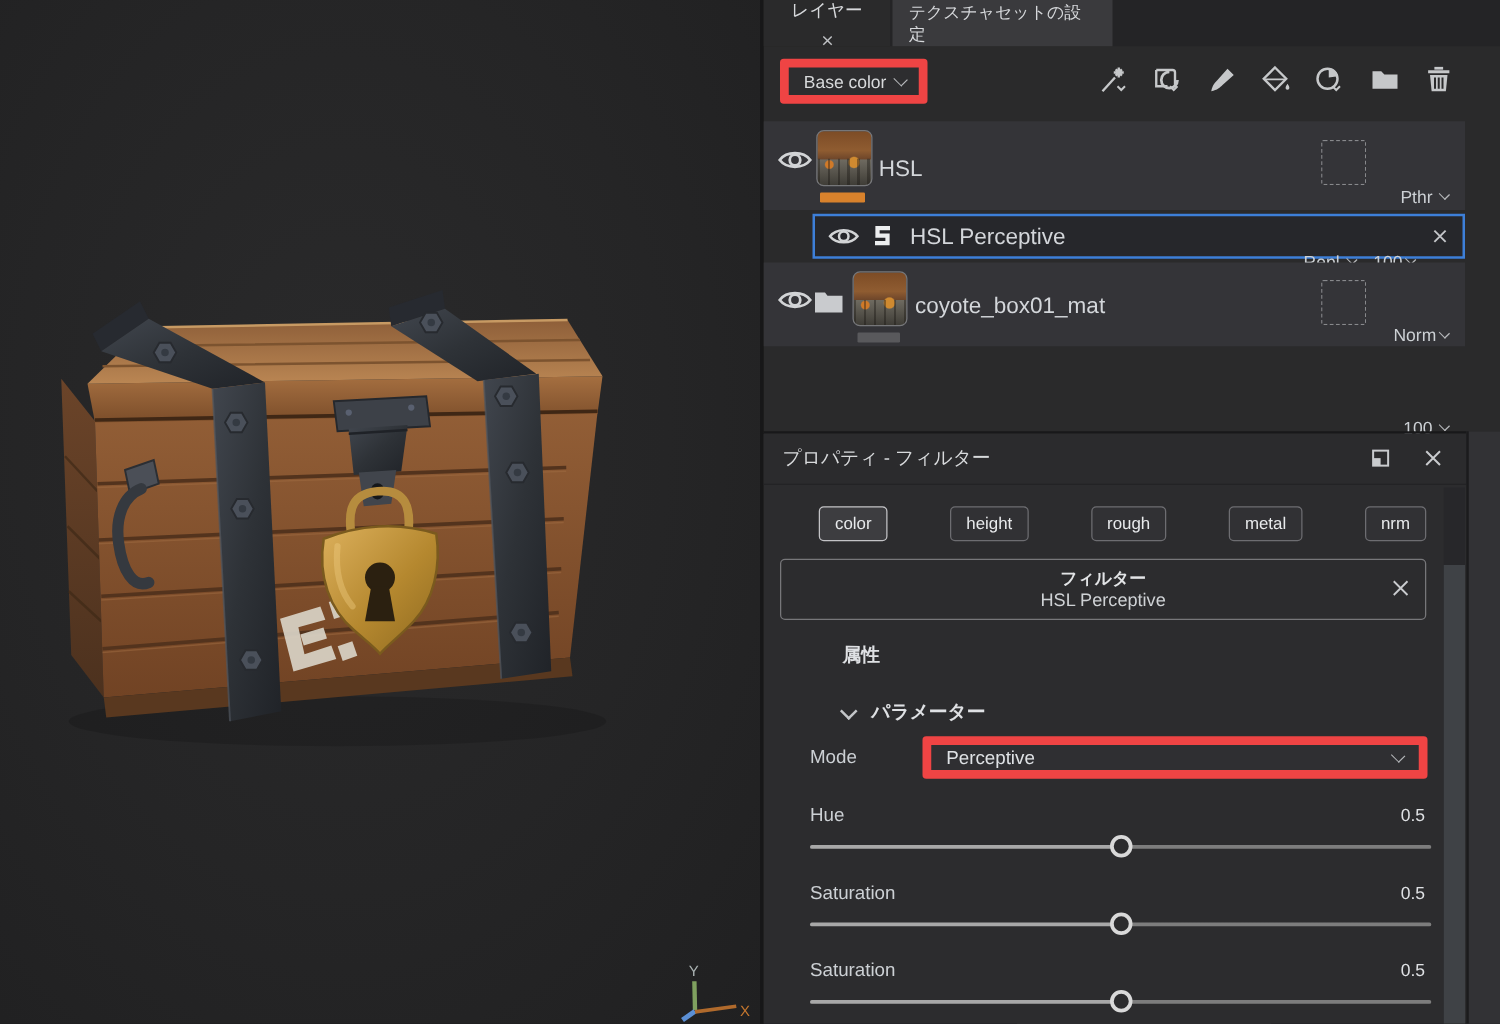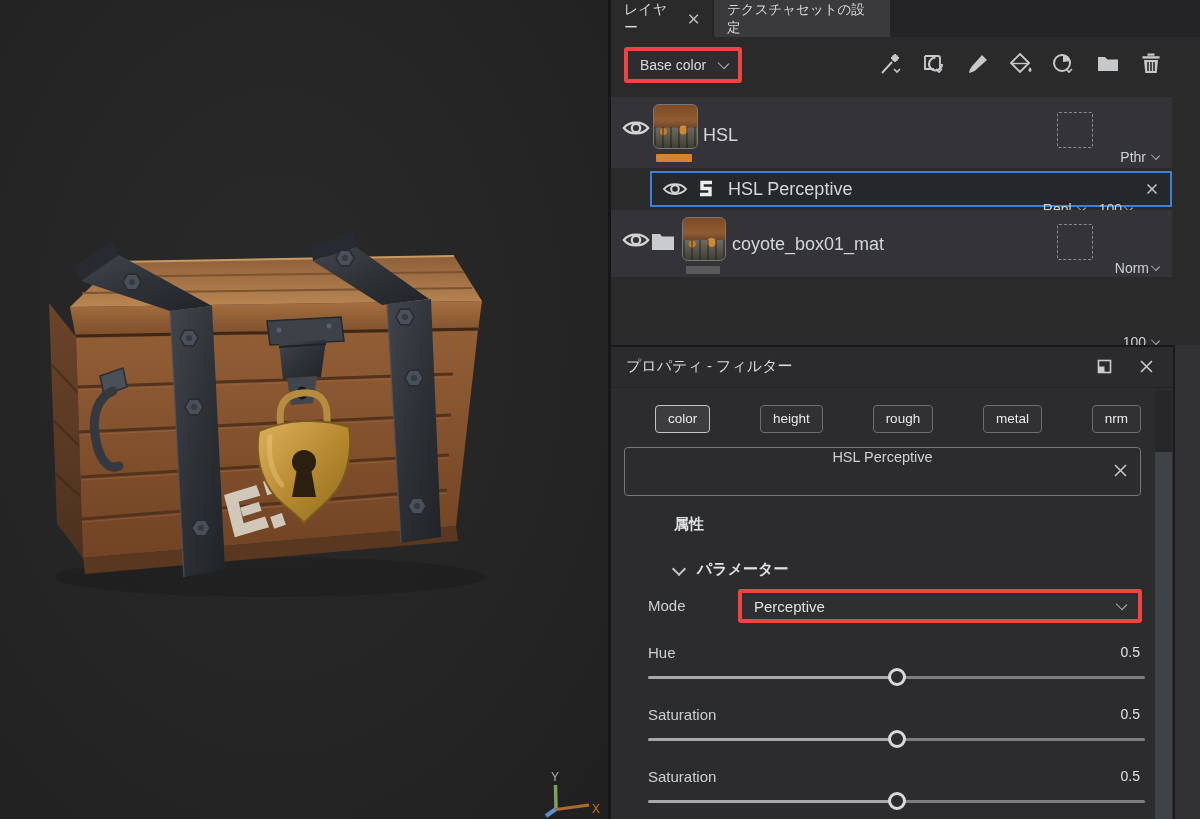--- a/index.html
+++ b/index.html
@@ -13,25 +13,25 @@
     background:radial-gradient(ellipse at 45% 42%, #2a2a2b 0%, #252526 55%, #202021 100%);}
   .vp-divider{position:absolute;left:608px;top:0;width:3px;height:819px;background:#171718;}
 
   
   .right{position:absolute;left:611px;top:0;width:589px;height:819px;background:#2a2a2b;}
 
   
   .tabsbar{position:absolute;left:0;top:0;width:589px;height:37px;background:#242426;}
   .tab{position:absolute;top:0;height:37px;display:flex;align-items:center;gap:10px;
        font-size:14px;color:#d6d8db;padding:0 13px;box-sizing:border-box;cursor:default;}
-  .tab.active{left:0;width:101px;background:#2a2a2b;}
+  .tab.active{left:0;width:101px;background:#2a2a2b;flex-direction:column;}
   .tab.inactive{left:103px;width:176px;background:#3a3a3d;justify-content:center;font-size:13.5px;}
 
   
-  .select{box-sizing:border-box;border:4px solid #ef4444;border-radius:3px;background:#2d2d2f;
+  .select{box-sizing:border-box;border:7px solid #ef4444;border-radius:3px;background:#2d2d2f;
           display:flex;align-items:center;}
   .chan-select{left:13px;top:47px;width:118px;height:36px;padding:0 10px 0 12px;
                font-size:14px;color:#d8dadc;justify-content:space-between;}
   .tools{position:absolute;left:266px;top:49px;width:288px;height:30px;
          display:flex;justify-content:space-between;align-items:center;}
   .tool{width:28px;height:28px;display:flex;align-items:center;justify-content:center;}
 
   
   .chev{width:8px;height:8px;border-right:1.6px solid #b6b8bb;border-bottom:1.6px solid #b6b8bb;
         transform:rotate(45deg) scale(1,.82);display:inline-block;margin-top:-4px;flex:none;}
@@ -393,20 +393,21 @@
 
   <div class="channels">
     <button class="chanbtn sel">color</button>
     <button class="chanbtn">height</button>
     <button class="chanbtn">rough</button>
     <button class="chanbtn">metal</button>
     <button class="chanbtn">nrm</button>
   </div>
 
   <div class="filterbox">
+    <div class="fb-l1">フィルター</div>
     <div class="fb-l2">HSL Perceptive</div>
     <div class="fb-x">
       <svg width="15" height="15" viewBox="0 0 15 15">
         <path d="M2,2 L13,13 M13,2 L2,13" stroke="#c9cbce" stroke-width="1.5"></path>
       </svg>
     </div>
   </div>
 
   <div class="section" style="top:511px">
 

